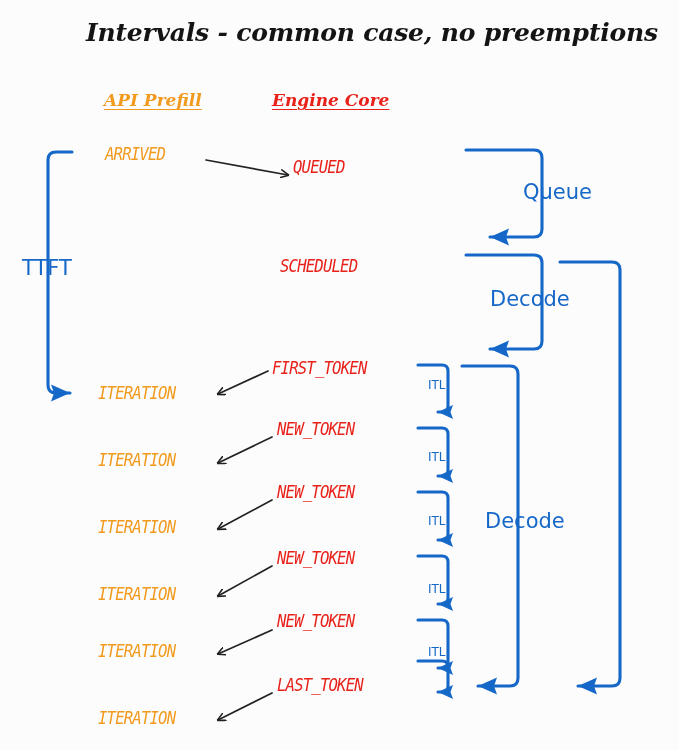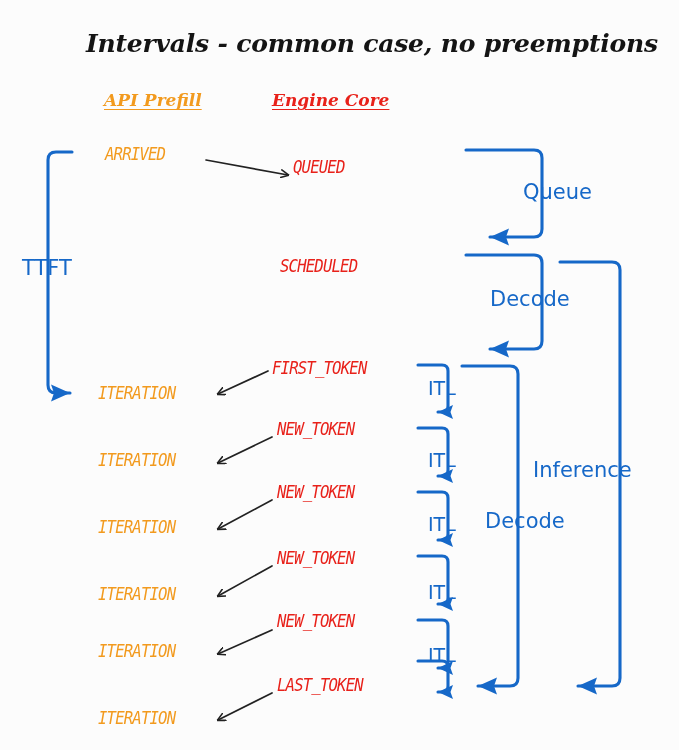--- a/index.html
+++ b/index.html
@@ -58,29 +58,29 @@
     transform: scaleX(0.92);
     transform-origin: left center;
   }
   
   .ilabel {
     font-family: "DejaVu Sans", sans-serif;
     font-size: 21px;
     color: #1668C8;
   }
   .ilabel.small {
-    font-size: 19px;
+    font-size: 12px;
   }
 </style>
 </head>
 <body>
 
 <div id="root">
 
-  <div class="txt title" style="left:86px; top:31px;">Intervals - common case, no preemptions</div>
+  <div class="txt title" style="left:86px; top:20px;">Intervals - common case, no preemptions</div>
 
   <div class="txt colhead orange" style="left:104px; top:92px;">API Prefill</div>
   <div class="txt colhead red" style="left:272px; top:92px;">Engine Core</div>
 
   <div class="txt state orange" style="left:105px; top:146px;">ARRIVED</div>
 
   <div class="txt state orange" style="left:98px; top:385px;">ITERATION</div>
   <div class="txt state orange" style="left:98px; top:452px;">ITERATION</div>
   <div class="txt state orange" style="left:98px; top:519px;">ITERATION</div>
   <div class="txt state orange" style="left:98px; top:586px;">ITERATION</div>
@@ -180,21 +180,20 @@
   </svg>
 
   <div class="txt ilabel" style="left:22px; top:258px;text-align:right;">TTFT</div>
 
   <div class="txt ilabel" style="left:507px; top:182px;margin-left:16px;">Queue</div>
 
   <div class="txt ilabel" style="left:490px; top:289px;">Decode</div>
 
   <div class="txt ilabel" style="left:469px; top:511px;margin-left:16px;">Decode</div>
 
-  <div class="txt ilabel" style="left:533px; top:460px;">Inference</div>
 
   <div class="txt ilabel small" style="left:428px; top:379px;">ITL</div>
   <div class="txt ilabel small" style="left:428px; top:451px;">ITL</div>
   <div class="txt ilabel small" style="left:428px; top:515px;">ITL</div>
   <div class="txt ilabel small" style="left:428px; top:583px;">ITL</div>
   <div class="txt ilabel small" style="left:428px; top:646px;">ITL</div>
   <div class="txt ilabel small" style="left:437px; top:646px; opacity:0;">ITL</div>
 
 </div>
 

